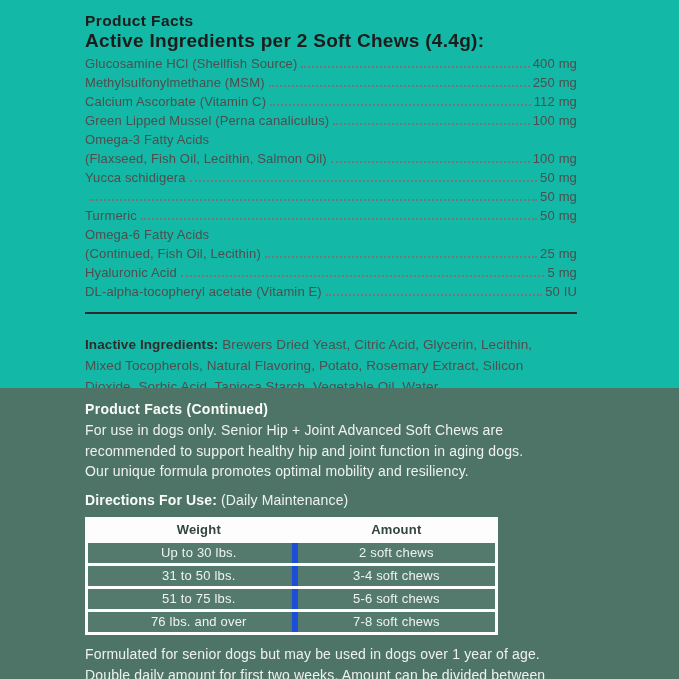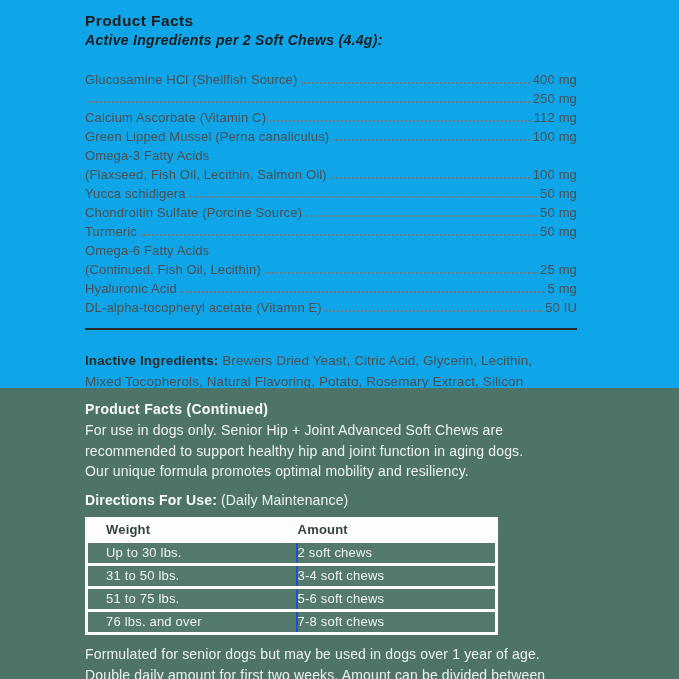--- a/index.html
+++ b/index.html
@@ -1,34 +1,34 @@
 <!DOCTYPE html>
 <html><head>
 <meta charset="utf-8">
 <style>
   * { margin: 0; padding: 0; box-sizing: border-box; }
   body { background: #ffffff; font-family: "Liberation Sans", sans-serif; }
   .label-canvas {
     position: relative;
     width: 679px; height: 679px;
-    background: #0ea5e9;
+    background: #14b8a6;
     overflow: hidden;
     color: #4e4e4e;
   }
   
   .panel-top {
     padding: 11px 102px 0 85px;
   }
   .pf-title {
     font-size: 15.5px; font-weight: bold; color: #1c1c1c;
     letter-spacing: 0.4px; line-height: 20px;
   }
   .pf-subtitle {
-    font-size: 14px; font-weight: bold; color: #1c1c1c;
-    letter-spacing: 0.3px; line-height: 19px; margin-bottom: 20px; font-style: italic;
+    font-size: 19px; font-weight: bold; color: #1c1c1c;
+    letter-spacing: 0.3px; line-height: 19px; margin-bottom: 4px;
   }
   .ing-list { }
   .ing-row {
     display: flex; align-items: baseline;
     font-size: 13px; line-height: 19px; color: #4e4e4e;
     letter-spacing: 0.15px; white-space: nowrap;
   }
   .ing-dots {
     flex: 1 1 auto;
     border-bottom: 2px dotted #767676;
@@ -75,25 +75,25 @@
     background: #4e7468;
   }
   .pf-tr { display: flex; }
   .pf-tr + .pf-tr { border-top: 3px solid #fcfdfc; }
   .pf-tr.head { background: #fcfdfc; color: #33443d; }
   .cell {
     font-size: 13px; line-height: 18px; padding: 1px 0;
     letter-spacing: 0.2px;
   }
   .cell-weight {
-    width: 51.5%; padding-left: 18px; text-align: left;
-    border-right: 2px solid #1d4ed8;
+    width: 51.5%; padding-left: 18px; text-align: center;
+    border-right: 6px solid #1d4ed8;
   }
   .pf-tr.head .cell-weight { border-right-color: transparent; }
-  .cell-amount { width: 48.5%; }
+  .cell-amount { width: 48.5%; text-align: center; }
   .pf-tr.head .cell { font-weight: bold; }
   .pf-tr.data .cell { background: #537a6d; color: #f0f3ef; }
   .footer-para {
     margin-top: 9px;
     font-size: 14px; line-height: 21px; letter-spacing: 0.15px;
   }
 </style>
 </head>
 <body>
 
@@ -103,20 +103,21 @@
     <div class="pf-title">Product Facts</div>
     <div class="pf-subtitle">Active Ingredients per 2 Soft Chews (4.4g):</div>
 
     <div class="ing-list">
       <div class="ing-row">
         <span>Glucosamine HCl (Shellfish Source)</span>
         <span class="ing-dots"></span>
         <span class="ing-amt">400 mg</span>
       </div>
       <div class="ing-row">
+        <span>Methylsulfonylmethane (MSM)</span>
         <span class="ing-dots"></span>
         <span class="ing-amt">250 mg</span>
       </div>
       <div class="ing-row">
         <span>Calcium Ascorbate (Vitamin C)</span>
         <span class="ing-dots"></span>
         <span class="ing-amt">112 mg</span>
       </div>
       <div class="ing-row">
         <span>Green Lipped Mussel (Perna canaliculus)</span>
@@ -130,21 +131,20 @@
         <span>(Flaxseed, Fish Oil, Lecithin, Salmon Oil)</span>
         <span class="ing-dots"></span>
         <span class="ing-amt">100 mg</span>
       </div>
       <div class="ing-row">
         <span>Yucca schidigera</span>
         <span class="ing-dots"></span>
         <span class="ing-amt">50 mg</span>
       </div>
       <div class="ing-row">
-        <span>Chondroitin Sulfate (Porcine Source)</span>
         <span class="ing-dots"></span>
         <span class="ing-amt">50 mg</span>
       </div>
       <div class="ing-row">
         <span>Turmeric</span>
         <span class="ing-dots"></span>
         <span class="ing-amt">50 mg</span>
       </div>
       <div class="ing-row">
         <span>Omega-6 Fatty Acids</span>

